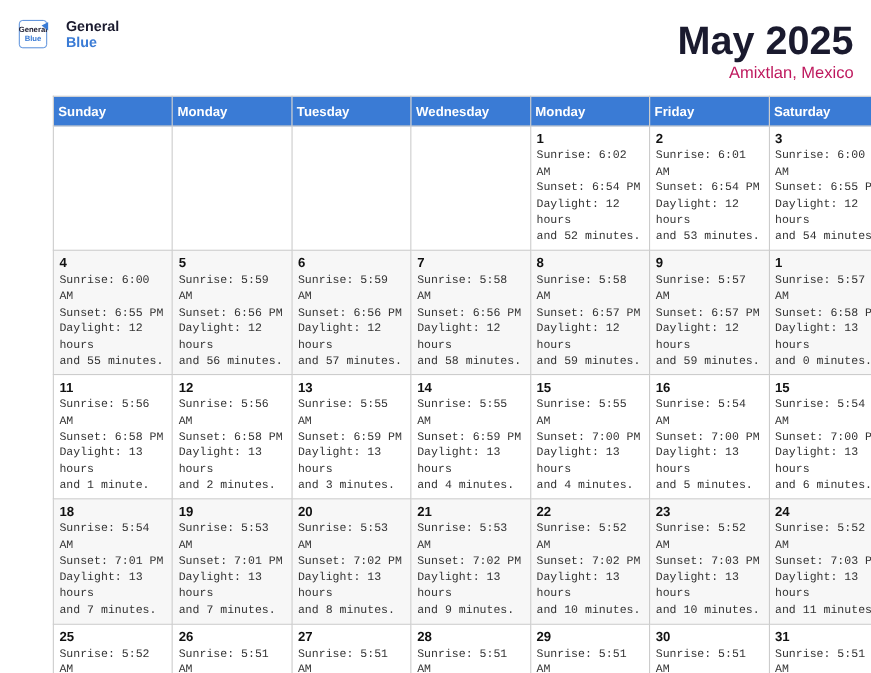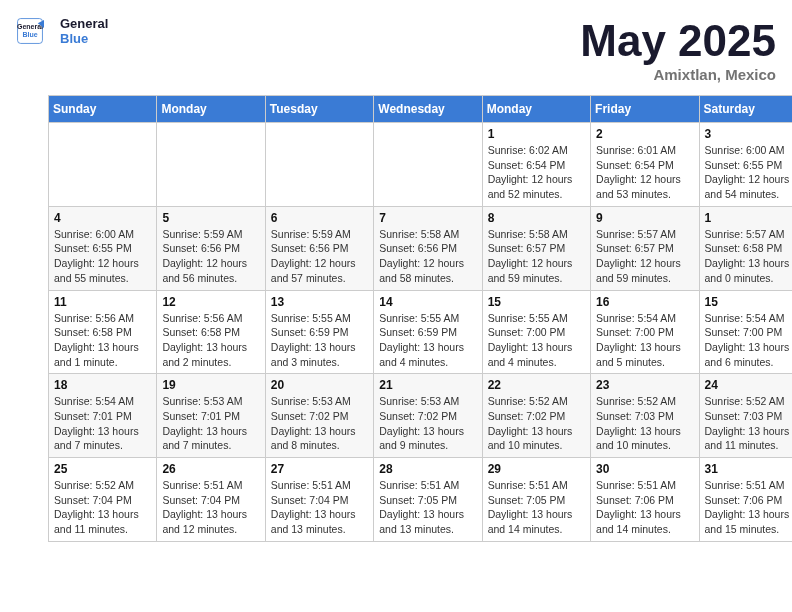--- a/index.html
+++ b/index.html
@@ -22,28 +22,27 @@
       gap: 16px;
     }
     .logo-icon {
       width: 28px;
       height: 28px;
     }
     .title-block {
       text-align: right;
     }
     .main-title {
-      font-size: 44px;
+      font-size: 36px;
       font-weight: bold;
       color: #1a1a2e;
     }
     .subtitle {
       font-size: 15px;
-      color: #737373;
-      font-weight: bold;
+      color: #be185d;
     }
     table {
       width: 100%;
       border-collapse: collapse;
       font-size: 11px;
       margin-left: 32px;
     }
     thead tr th {
       background-color: #3a7bd5;
       color: #fff;
@@ -67,20 +66,21 @@
     .cell-day {
       font-weight: bold;
       font-size: 12px;
       margin-bottom: 2px;
       color: #111;
     }
     .cell-info {
       color: #333;
       font-size: 10.5px;
       line-height: 1.4;
+      font-family: Liberation Mono, monospace;
     }
     .empty-cell {
       background: #fff;
     }
   </style>
 </head>
 <body>
 
 <div class="header">
   <div class="logo">

